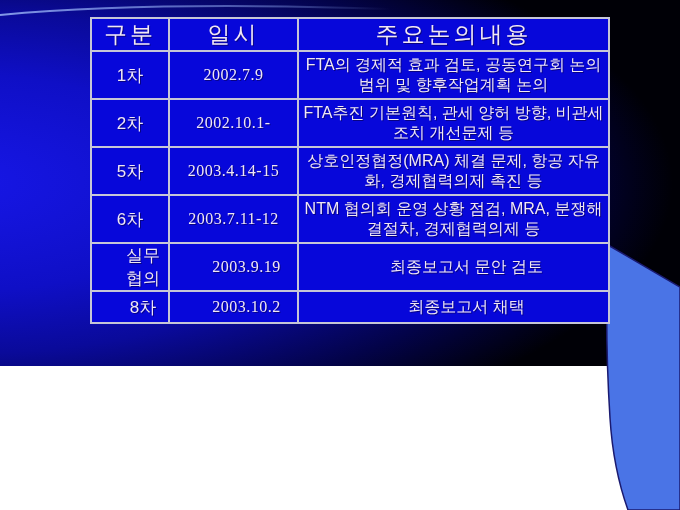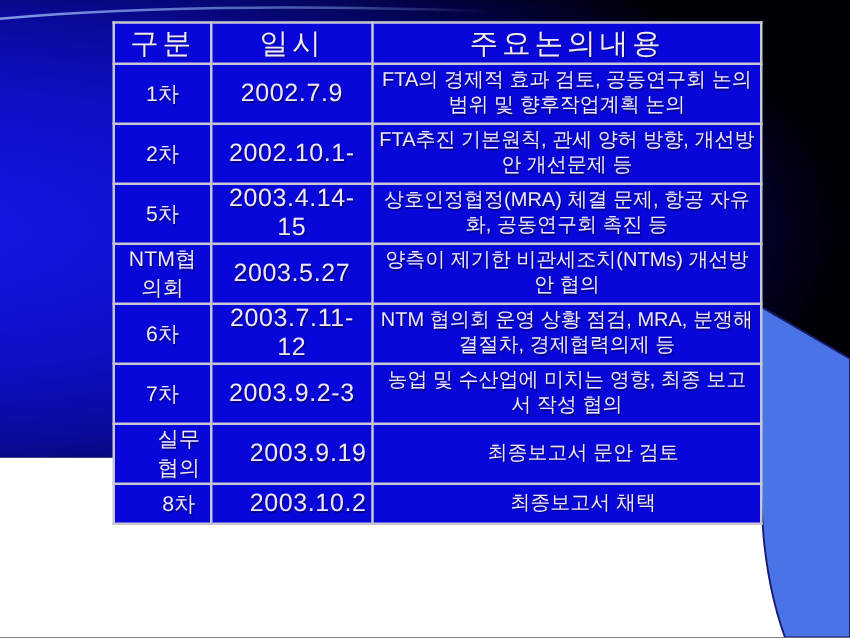--- a/index.html
+++ b/index.html
@@ -51,21 +51,21 @@
   }
   .meeting-table th {
     height: 29px;
     font-size: 23px;
     font-weight: normal;
     letter-spacing: 3px;
   }
   .meeting-table tr.tall td { height: 46px; }
   .meeting-table tr.short td { height: 30px; padding-left: 29px; }
   td.round-cell { font-size: 17px; }
-  td.date-cell  { font-size: 20px; letter-spacing: 0.5px; }
+  td.date-cell  { font-size: 16px; letter-spacing: 0.5px; font-family: Liberation Serif, serif; }
   td.content-cell {
     font-size: 16px;
     line-height: 20px;
   }
 </style>
 </head>
 <body>
 
 <div class="slide">
 
@@ -98,41 +98,31 @@
     </thead>
     <tbody>
       <tr class="tall">
         <td class="round-cell">1차</td>
         <td class="date-cell">2002.7.9</td>
         <td class="content-cell">FTA의 경제적 효과 검토, 공동연구회 논의범위 및 향후작업계획 논의</td>
       </tr>
       <tr class="tall">
         <td class="round-cell">2차</td>
         <td class="date-cell">2002.10.1-</td>
-        <td class="content-cell">FTA추진 기본원칙, 관세 양허 방향, 개선방안 개선문제 등</td>
+        <td class="content-cell">FTA추진 기본원칙, 관세 양허 방향, 비관세조치 개선문제 등</td>
       </tr>
       <tr class="tall">
         <td class="round-cell">5차</td>
         <td class="date-cell">2003.4.14-15</td>
-        <td class="content-cell">상호인정협정(MRA) 체결 문제, 항공 자유화, 공동연구회 촉진 등</td>
-      </tr>
-      <tr class="tall">
-        <td class="round-cell">NTM협의회</td>
-        <td class="date-cell">2003.5.27</td>
-        <td class="content-cell">양측이 제기한 비관세조치(NTMs) 개선방안 협의</td>
+        <td class="content-cell">상호인정협정(MRA) 체결 문제, 항공 자유화, 경제협력의제 촉진 등</td>
       </tr>
       <tr class="tall">
         <td class="round-cell">6차</td>
         <td class="date-cell">2003.7.11-12</td>
         <td class="content-cell">NTM 협의회 운영 상황 점검, MRA, 분쟁해결절차, 경제협력의제 등</td>
-      </tr>
-      <tr class="tall">
-        <td class="round-cell">7차</td>
-        <td class="date-cell">2003.9.2-3</td>
-        <td class="content-cell">농업 및 수산업에 미치는 영향, 최종 보고서 작성 협의</td>
       </tr>
       <tr class="short">
         <td class="round-cell">실무협의</td>
         <td class="date-cell">2003.9.19</td>
         <td class="content-cell">최종보고서 문안 검토</td>
       </tr>
       <tr class="short">
         <td class="round-cell">8차</td>
         <td class="date-cell">2003.10.2</td>
         <td class="content-cell">최종보고서 채택</td>

